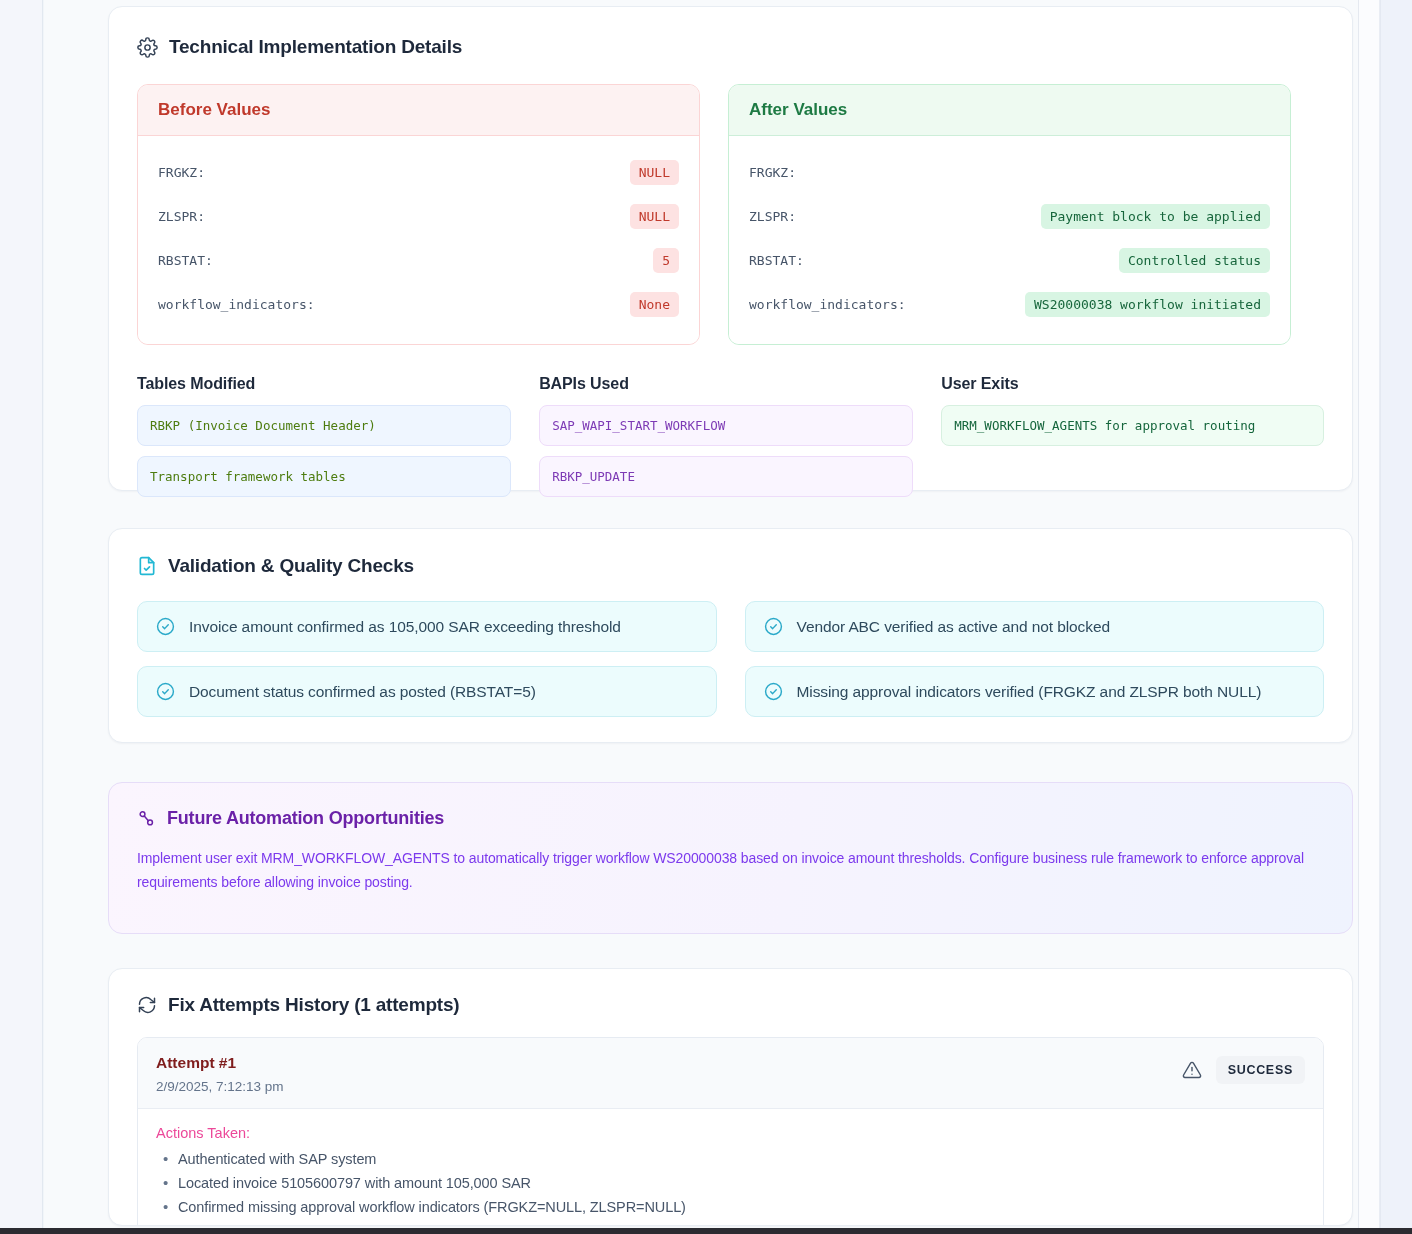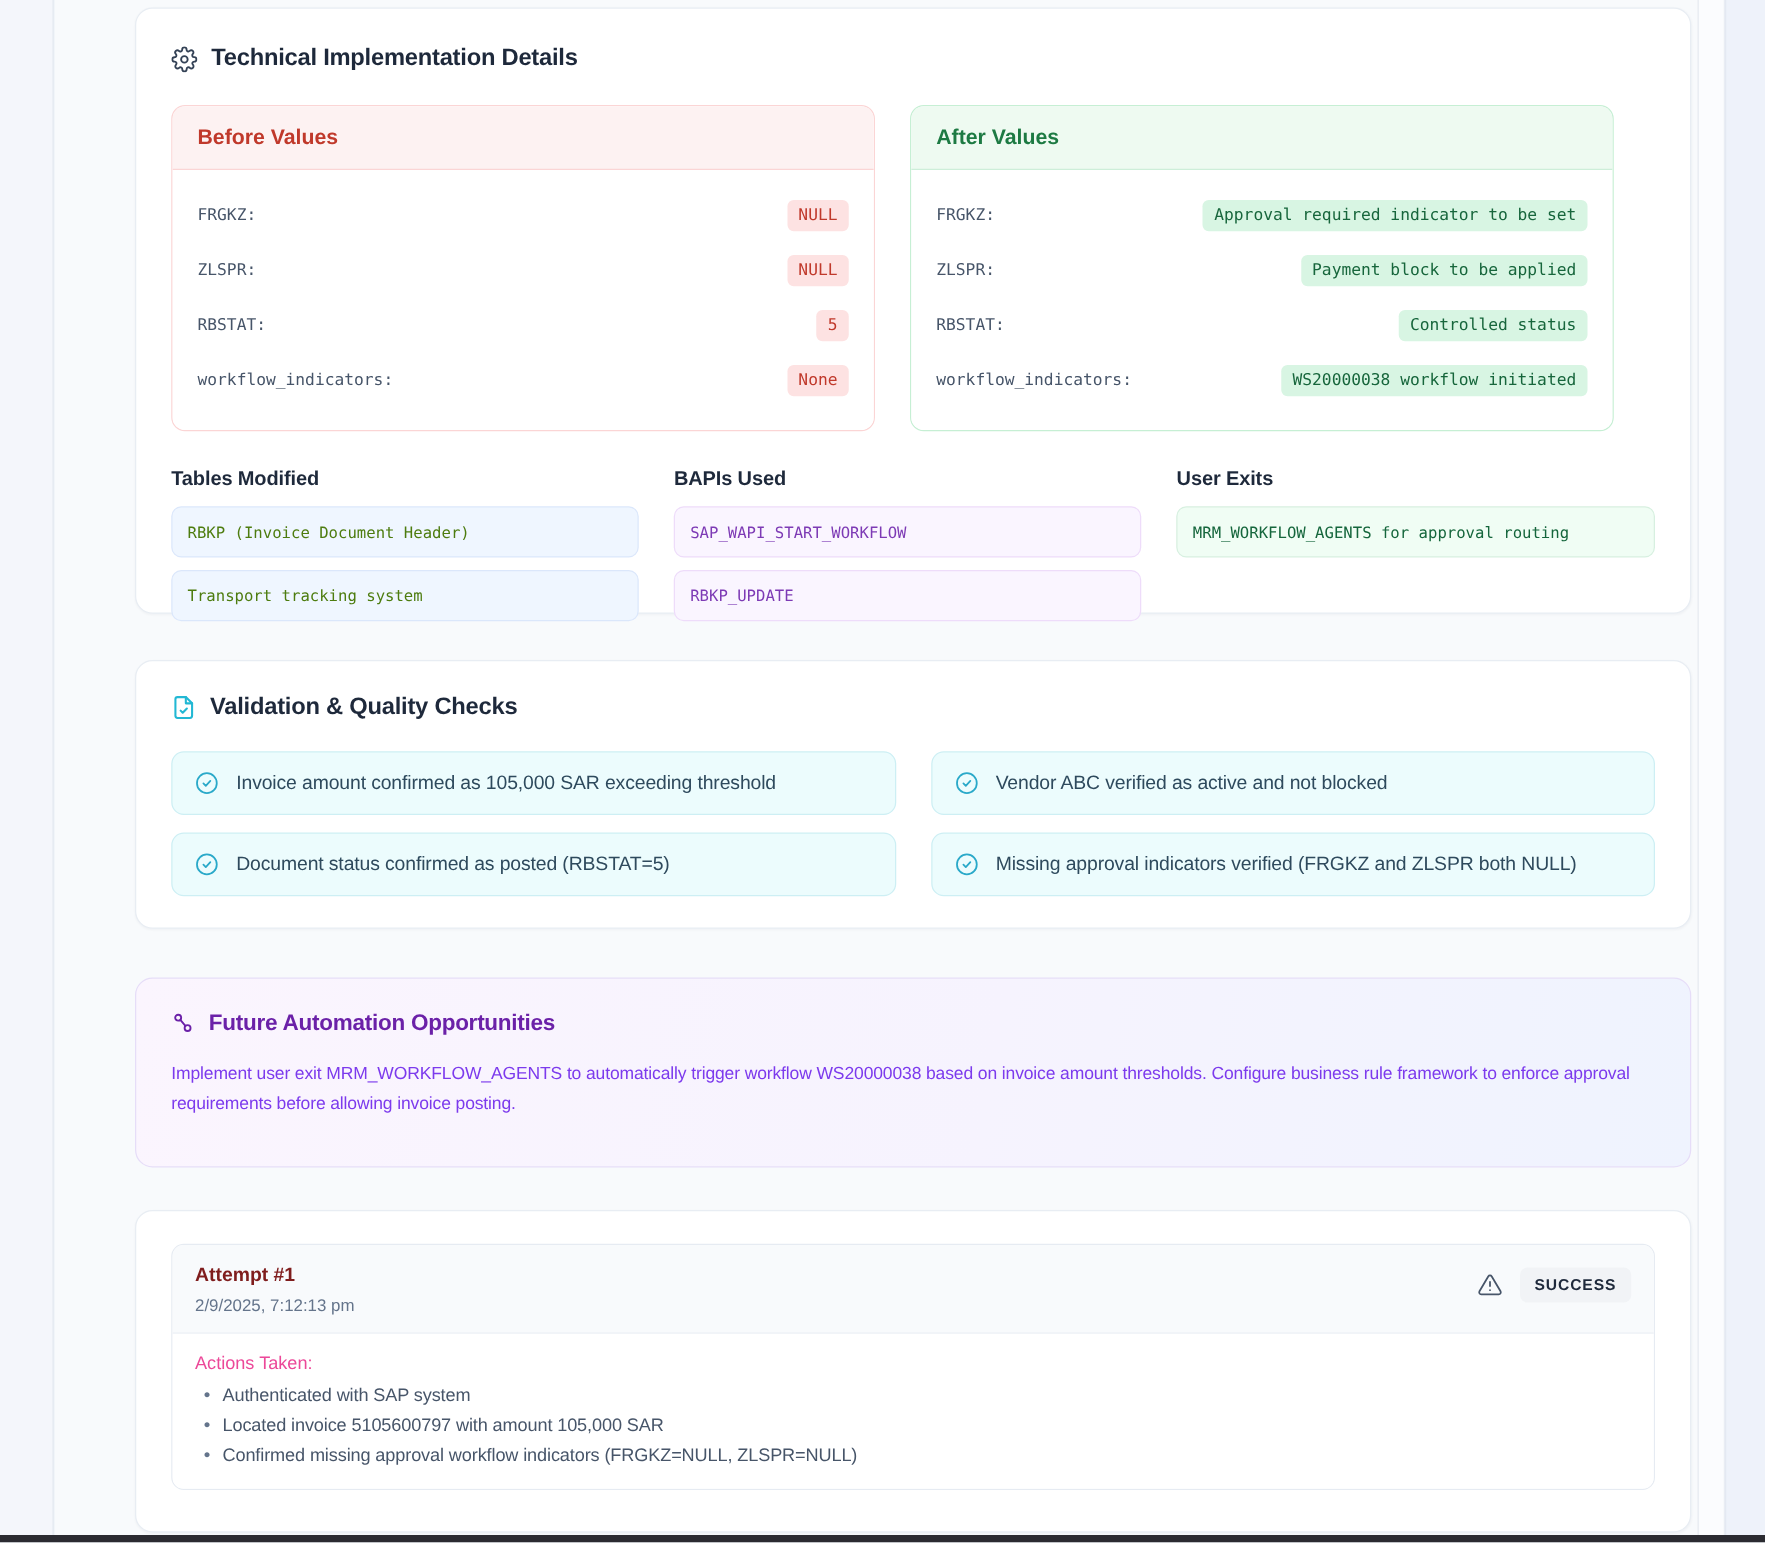--- a/index.html
+++ b/index.html
@@ -237,21 +237,20 @@
             <span class="kv-val neg">None</span>
           </div>
         </div>
       </div>
 
       <div class="values-panel after">
         <div class="values-head">After Values</div>
         <div class="values-body">
           <div class="kv">
             <span class="kv-key">FRGKZ:</span>
-            <span class="kv-val pos">Approval required indicator to be set</span>
           </div>
           <div class="kv">
             <span class="kv-key">ZLSPR:</span>
             <span class="kv-val pos">Payment block to be applied</span>
           </div>
           <div class="kv">
             <span class="kv-key">RBSTAT:</span>
             <span class="kv-val pos">Controlled status</span>
           </div>
           <div class="kv">
@@ -259,21 +258,21 @@
             <span class="kv-val pos">WS20000038 workflow initiated</span>
           </div>
         </div>
       </div>
     </div>
 
     <div class="lists-row">
       <div class="list-col">
         <div class="list-head">Tables Modified</div>
         <div class="chip blue">RBKP (Invoice Document Header)</div>
-        <div class="chip blue">Transport tracking system</div>
+        <div class="chip blue">Transport framework tables</div>
       </div>
       <div class="list-col">
         <div class="list-head">BAPIs Used</div>
         <div class="chip purple">SAP_WAPI_START_WORKFLOW</div>
         <div class="chip purple">RBKP_UPDATE</div>
       </div>
       <div class="list-col wide">
         <div class="list-head">User Exits</div>
         <div class="chip green">MRM_WORKFLOW_AGENTS for approval routing</div>
       </div>
@@ -340,20 +339,31 @@
           <circle cx="16.5" cy="17" r="3"></circle>
           <path d="M9.2 8.8l5.1 5.9"></path>
         </svg>
       </span>
       <span class="ttxt">Future Automation Opportunities</span>
     </div>
     <div class="future-text">Implement user exit MRM_WORKFLOW_AGENTS to automatically trigger workflow WS20000038 based on invoice amount thresholds. Configure business rule framework to enforce approval requirements before allowing invoice posting.</div>
   </div>
 
   <div class="card" id="fix-card">
+    <div class="card-title">
+      <span class="icon">
+        <svg width="20" height="20" viewBox="0 0 24 24" fill="none" stroke="#334155" stroke-width="1.8" stroke-linecap="round" stroke-linejoin="round">
+          <path d="M3 11a8 8 0 0 1 13.5-5.6L21 9"></path>
+          <path d="M21 4v5h-5"></path>
+          <path d="M21 13a8 8 0 0 1-13.5 5.6L3 15"></path>
+          <path d="M3 20v-5h5"></path>
+        </svg>
+      </span>
+      <span class="ttxt">Fix Attempts History (1 attempts)</span>
+    </div>
 
     <div class="attempt">
       <div class="attempt-head">
         <div>
           <div class="attempt-title">Attempt #1</div>
           <div class="attempt-time">2/9/2025, 7:12:13 pm</div>
         </div>
         <div class="attempt-status">
           <span class="icon">
             <svg width="20" height="20" viewBox="0 0 24 24" fill="none" stroke="#475569" stroke-width="1.7" stroke-linecap="round" stroke-linejoin="round">

